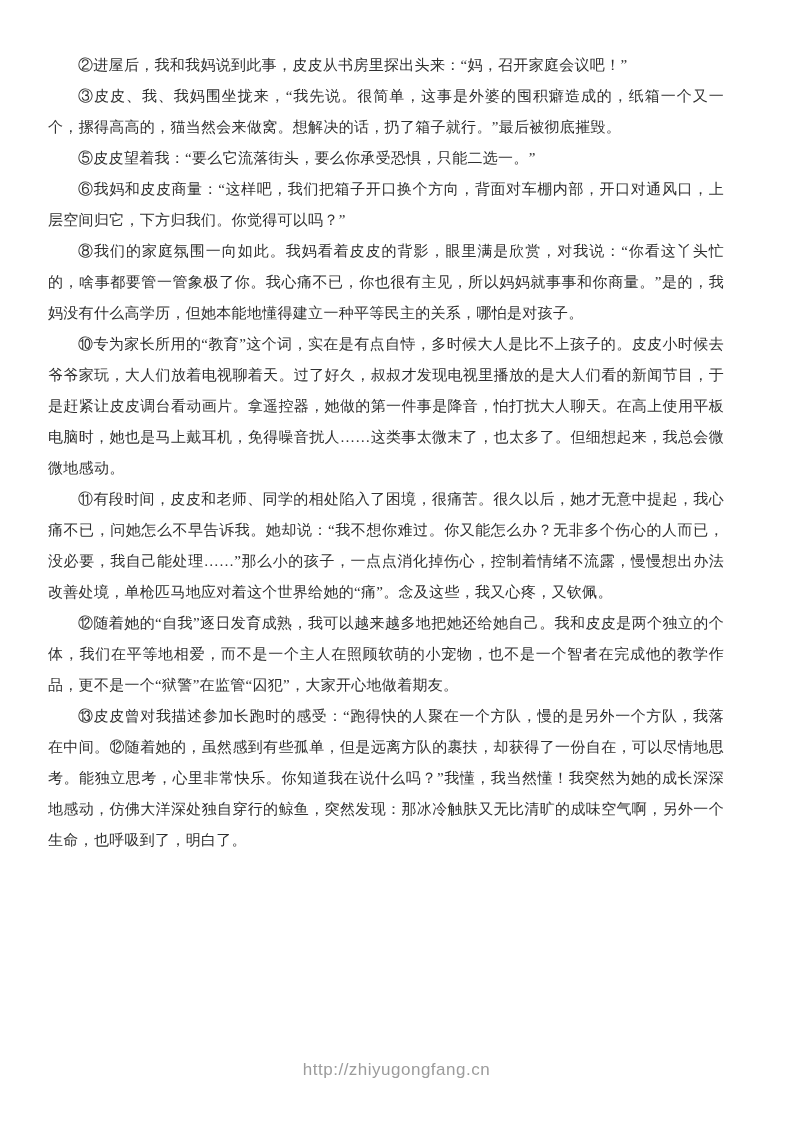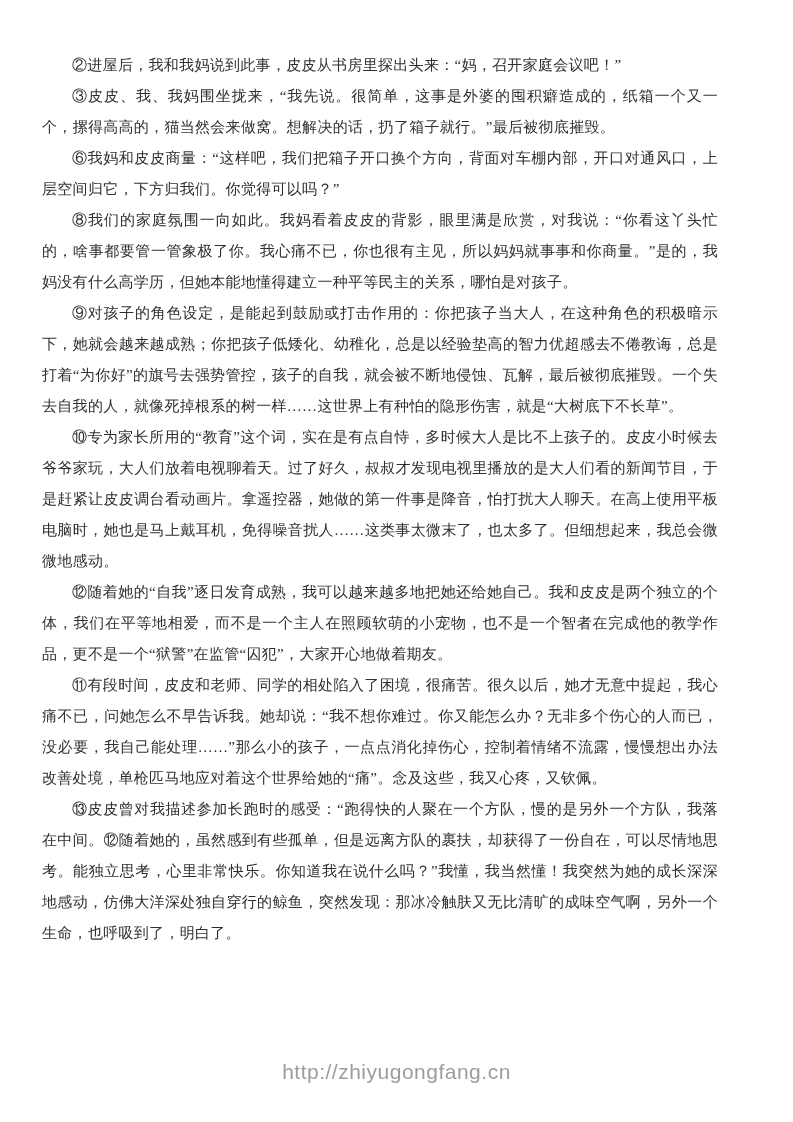--- a/index.html
+++ b/index.html
@@ -14,21 +14,21 @@
     overflow: hidden;
     font-family: "Liberation Serif", "DejaVu Serif", serif;
   }
   .page {
     position: absolute;
     inset: 0;
     background: #ffffff;
   }
   .doc-body {
     position: absolute;
-    left: 42px;
+    left: 48px;
     top: 50px;
     width: 676px;
   }
   .doc-body p {
     margin: 0;
     padding: 0;
     text-indent: 2em;
     text-align: justify;
     font-size: 15px;
     line-height: 31px;
@@ -38,39 +38,39 @@
   }
   .page-footer {
     position: absolute;
     left: 0;
     top: 1060px;
     width: 100%;
     text-align: center;
   }
   .page-footer span {
     font-family: "Liberation Sans", "DejaVu Sans", sans-serif;
-    font-size: 21px;
+    font-size: 17px;
     color: #9c9c9c;
     letter-spacing: 0.5px;
   }
 </style>
 </head>
 <body>
 
 <div class="page">
 
   <div class="doc-body" id="paragraphs">
       <p>②进屋后，我和我妈说到此事，皮皮从书房里探出头来：“妈，召开家庭会议吧！”</p>
       <p>③皮皮、我、我妈围坐拢来，“我先说。很简单，这事是外婆的囤积癖造成的，纸箱一个又一个，摞得高高的，猫当然会来做窝。想解决的话，扔了箱子就行。”最后被彻底摧毁。</p>
+      <p>⑤皮皮望着我：“要么它流落街头，要么你承受恐惧，只能二选一。”</p>
       <p>⑥我妈和皮皮商量：“这样吧，我们把箱子开口换个方向，背面对车棚内部，开口对通风口，上层空间归它，下方归我们。你觉得可以吗？”</p>
       <p>⑧我们的家庭氛围一向如此。我妈看着皮皮的背影，眼里满是欣赏，对我说：“你看这丫头忙的，啥事都要管一管象极了你。我心痛不已，你也很有主见，所以妈妈就事事和你商量。”是的，我妈没有什么高学历，但她本能地懂得建立一种平等民主的关系，哪怕是对孩子。</p>
-      <p>⑨对孩子的角色设定，是能起到鼓励或打击作用的：你把孩子当大人，在这种角色的积极暗示下，她就会越来越成熟；你把孩子低矮化、幼稚化，总是以经验垫高的智力优超感去不倦教诲，总是打着“为你好”的旗号去强势管控，孩子的自我，就会被不断地侵蚀、瓦解，最后被彻底摧毁。一个失去自我的人，就像死掉根系的树一样……这世界上有种怕的隐形伤害，就是“大树底下不长草”。</p>
       <p>⑩专为家长所用的“教育”这个词，实在是有点自恃，多时候大人是比不上孩子的。皮皮小时候去爷爷家玩，大人们放着电视聊着天。过了好久，叔叔才发现电视里播放的是大人们看的新闻节目，于是赶紧让皮皮调台看动画片。拿遥控器，她做的第一件事是降音，怕打扰大人聊天。在高上使用平板电脑时，她也是马上戴耳机，免得噪音扰人……这类事太微末了，也太多了。但细想起来，我总会微微地感动。</p>
+      <p>⑪有段时间，皮皮和老师、同学的相处陷入了困境，很痛苦。很久以后，她才无意中提起，我心痛不已，问她怎么不早告诉我。她却说：“我不想你难过。你又能怎么办？无非多个伤心的人而已，没必要，我自己能处理……”那么小的孩子，一点点消化掉伤心，控制着情绪不流露，慢慢想出办法改善处境，单枪匹马地应对着这个世界给她的“痛”。念及这些，我又心疼，又钦佩。</p>
       <p>⑫随着她的“自我”逐日发育成熟，我可以越来越多地把她还给她自己。我和皮皮是两个独立的个体，我们在平等地相爱，而不是一个主人在照顾软萌的小宠物，也不是一个智者在完成他的教学作品，更不是一个“狱警”在监管“囚犯”，大家开心地做着期友。</p>
-      <p>⑪有段时间，皮皮和老师、同学的相处陷入了困境，很痛苦。很久以后，她才无意中提起，我心痛不已，问她怎么不早告诉我。她却说：“我不想你难过。你又能怎么办？无非多个伤心的人而已，没必要，我自己能处理……”那么小的孩子，一点点消化掉伤心，控制着情绪不流露，慢慢想出办法改善处境，单枪匹马地应对着这个世界给她的“痛”。念及这些，我又心疼，又钦佩。</p>
       <p>⑬皮皮曾对我描述参加长跑时的感受：“跑得快的人聚在一个方队，慢的是另外一个方队，我落在中间。⑫随着她的，虽然感到有些孤单，但是远离方队的裹扶，却获得了一份自在，可以尽情地思考。能独立思考，心里非常快乐。你知道我在说什么吗？”我懂，我当然懂！我突然为她的成长深深地感动，仿佛大洋深处独自穿行的鲸鱼，突然发现：那冰冷触肤又无比清旷的成味空气啊，另外一个生命，也呼吸到了，明白了。</p>
     </div>
 
   <div class="page-footer">
     <span>http://zhiyugongfang.cn</span>
   </div>
 
 </div>
 
 </body></html>

